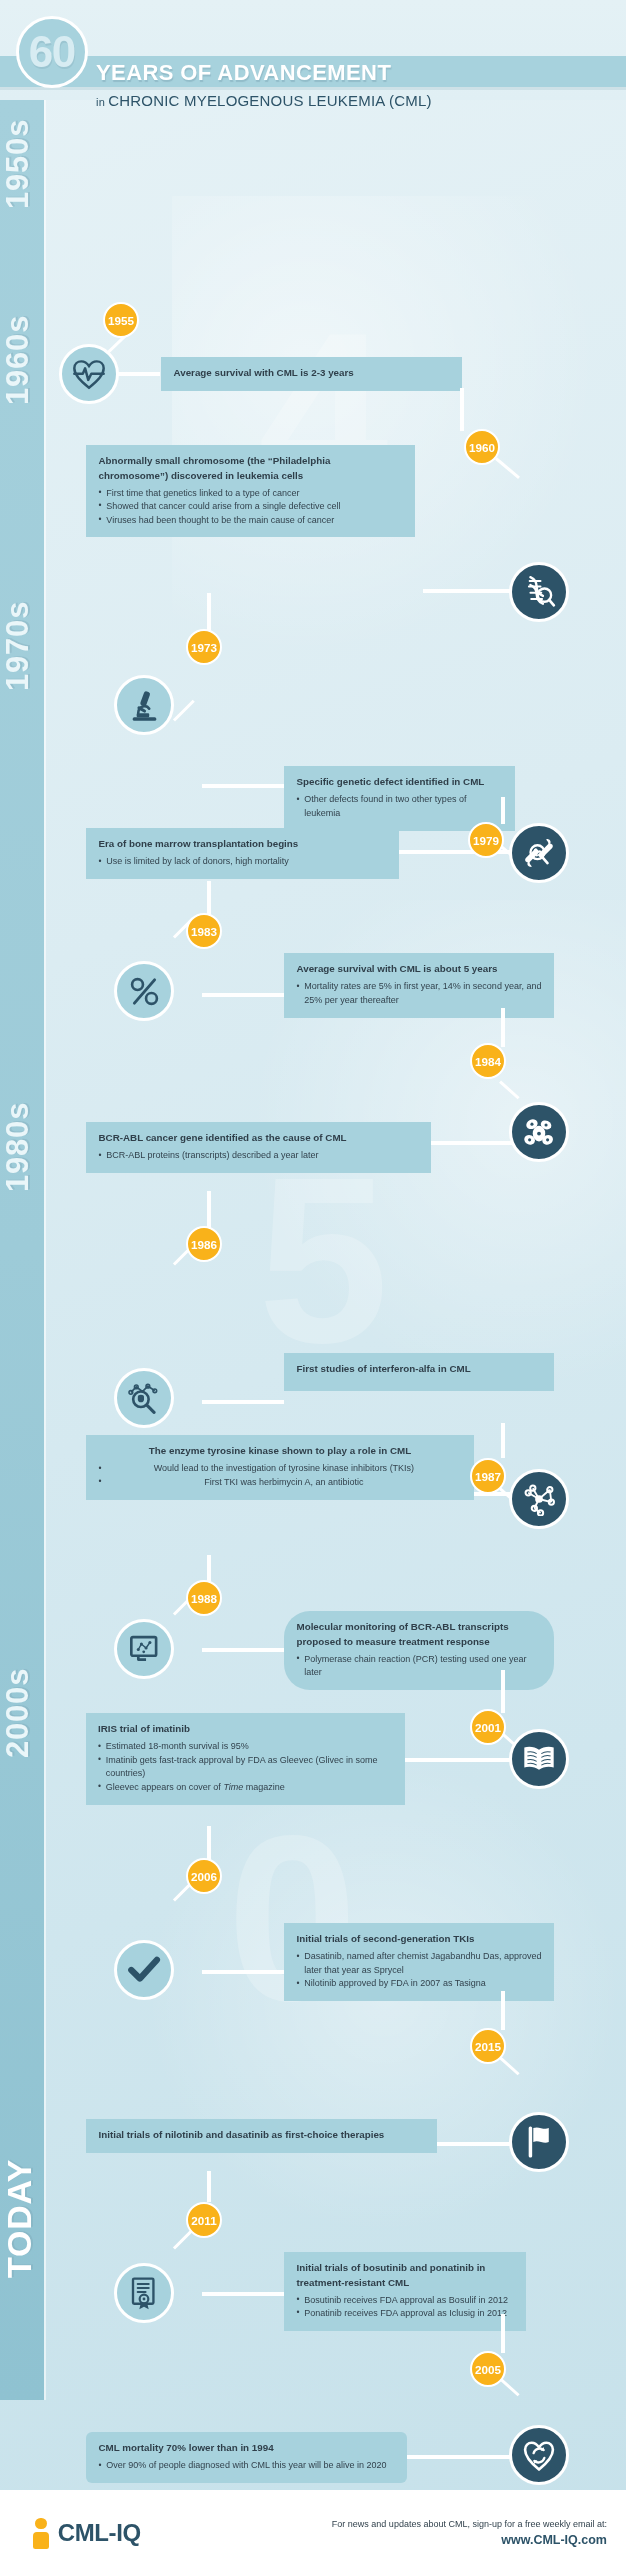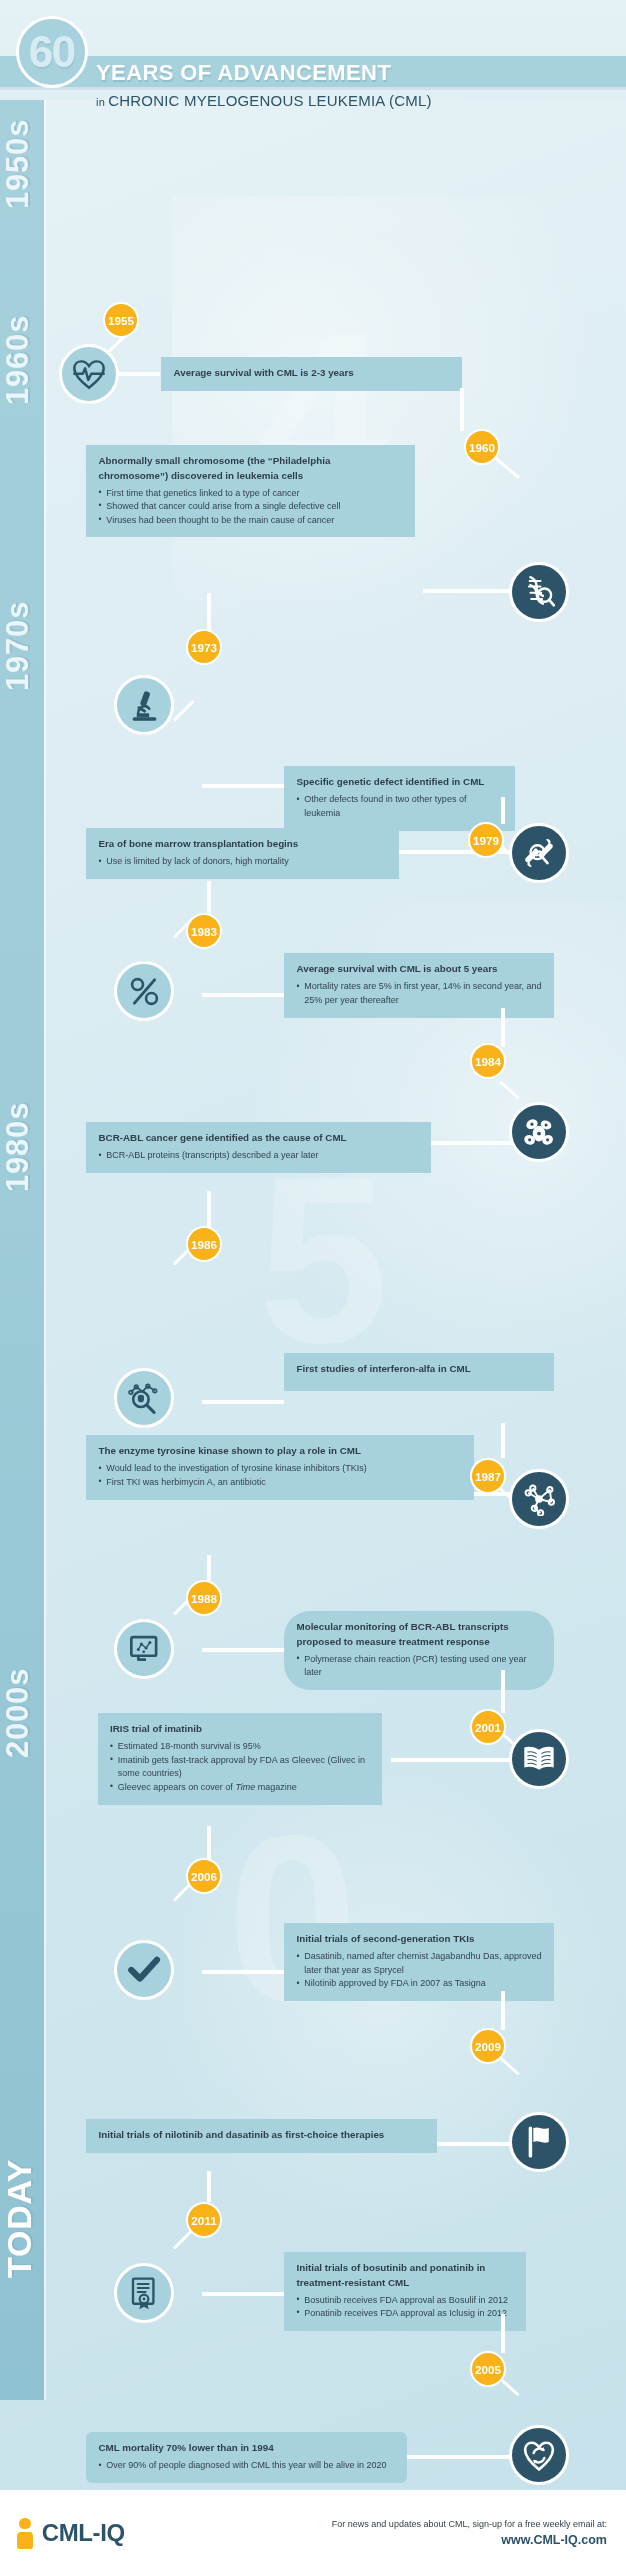--- a/index.html
+++ b/index.html
@@ -164,21 +164,21 @@
   .conn-d {
     position: absolute; height: 3.1px; background: #ffffff;
     transform-origin: left center;
   }
 
   
   #footer {
     position: absolute; left: 0; top: 2490px;
     width: 626px; height: 86px;
     background: #ffffff;
-    display: flex; align-items: center;
+    display: flex; align-items: center; padding-left: 16px;
   }
   #footer-logo { display: flex; align-items: center; padding-left: 17px; width: 258px; }
   #logo-mark {
     width: 17px; height: 31px; margin-right: 7.8px; position: relative;
   }
   #logo-mark .dot {
     position: absolute; left: 2.3px; top: 0; width: 11.7px; height: 11.7px;
     border-radius: 50%; background: #f9b21a;
   }
   #logo-mark .body {
@@ -391,21 +391,21 @@
         <path d="M22 22 L8 14 M22 22 L14 8 M22 22 L36 10 M22 22 L38 26 M22 22 L16 34 M16 34 L24 40 M36 10 L38 26" stroke="#ffffff" stroke-width="2.4"></path>
         <circle cx="22" cy="22" r="5" fill="#ffffff"></circle>
         <circle cx="8" cy="14" r="3.4" fill="none" stroke="#ffffff" stroke-width="2.6"></circle>
         <circle cx="14" cy="8" r="3.4" fill="none" stroke="#ffffff" stroke-width="2.6"></circle>
         <circle cx="36" cy="10" r="3.4" fill="none" stroke="#ffffff" stroke-width="2.6"></circle>
         <circle cx="38" cy="26" r="3.4" fill="none" stroke="#ffffff" stroke-width="2.6"></circle>
         <circle cx="16" cy="34" r="3.4" fill="none" stroke="#ffffff" stroke-width="2.6"></circle>
         <circle cx="24" cy="40" r="3.4" fill="none" stroke="#ffffff" stroke-width="2.6"></circle>
       </svg>
     </div>
-    <div class="card" style="left:86px; top:1335px; width:388px;">
+    <div class="card" style="left:86px; top:1335px; width:388px;text-align:center;">
       <h3>The enzyme tyrosine kinase shown to play a role in CML</h3>
       <ul>
         <li>Would lead to the investigation of tyrosine kinase inhibitors (TKIs)</li>
         <li>First TKI was herbimycin A, an antibiotic</li>
       </ul>
     </div>
   </div>
 
   <div class="item">
     <div class="conn conn-v" style="left:207px; top:1455px; width:3.9px; height:31px;"></div>
@@ -438,21 +438,21 @@
     <div class="conn-d" style="left:500px; top:1630px; width:25px; transform:rotate(42deg);"></div>
     <div class="year-bubble" style="left:470px; top:1609px;">2001</div>
     <div class="node-icon dark" style="left:509px; top:1629px;">
       <svg width="34" height="28" viewBox="0 0 44 36" aria-hidden="true">
         <path d="M22 6 C17 2 9 1 3 3 v26 c6 -2 14 -1 19 3 Z" fill="#ffffff"></path>
         <path d="M22 6 C27 2 35 1 41 3 v26 c-6 -2 -14 -1 -19 3 Z" fill="#ffffff"></path>
         <path d="M7 9 c4 -1 9 0 12 2 M7 14 c4 -1 9 0 12 2 M7 19 c4 -1 9 0 12 2 M7 24 c4 -1 9 0 12 2" stroke="#2d5368" stroke-width="1.3" fill="none"></path>
         <path d="M37 9 c-4 -1 -9 0 -12 2 M37 14 c-4 -1 -9 0 -12 2 M37 19 c-4 -1 -9 0 -12 2 M37 24 c-4 -1 -9 0 -12 2" stroke="#2d5368" stroke-width="1.3" fill="none"></path>
       </svg>
     </div>
-    <div class="card" style="left:98px; top:1613px; width:284px;padding-left:12px;">
+    <div class="card" style="left:86px; top:1613px; width:319px;padding-left:12px;">
       <h3>IRIS trial of imatinib</h3>
       <ul>
         <li>Estimated 18-month survival is 95%</li>
         <li>Imatinib gets fast-track approval by FDA as Gleevec (Glivec in some countries)</li>
         <li>Gleevec appears on cover of <i>Time</i> magazine</li>
       </ul>
     </div>
   </div>
 
   <div class="item">
@@ -471,21 +471,21 @@
         <li>Dasatinib, named after chemist Jagabandhu Das, approved later that year as Sprycel</li>
         <li>Nilotinib approved by FDA in 2007 as Tasigna</li>
       </ul>
     </div>
   </div>
 
   <div class="item">
     <div class="conn conn-v" style="left:501px; top:1891px; width:3.9px; height:39px;"></div>
     <div class="conn conn-h" style="left:437px; top:2042px; width:78px;"></div>
     <div class="conn-d" style="left:500px; top:1956px; width:25px; transform:rotate(42deg);"></div>
-    <div class="year-bubble" style="left:470px; top:1928px;">2009</div>
+    <div class="year-bubble" style="left:470px; top:1928px;">2015</div>
     <div class="node-icon dark" style="left:509px; top:2012px;">
       <svg width="31" height="34" viewBox="0 0 40 44" aria-hidden="true">
         <rect x="6" y="2" width="4.5" height="40" rx="2" fill="#ffffff"></rect>
         <path d="M12 4 c7 -3 13 3 20 0 v18 c-7 3 -13 -3 -20 0 Z" fill="#ffffff"></path>
       </svg>
     </div>
     <div class="card nolist" style="left:86px; top:2019px; width:351px;">
       <h3>Initial trials of nilotinib and dasatinib as first-choice therapies</h3>
     </div>
   </div>

